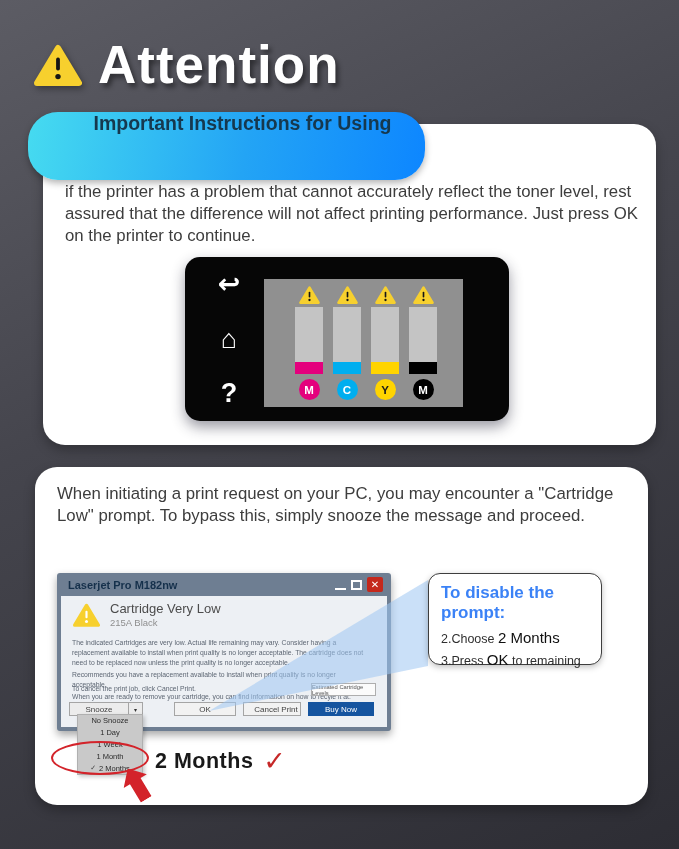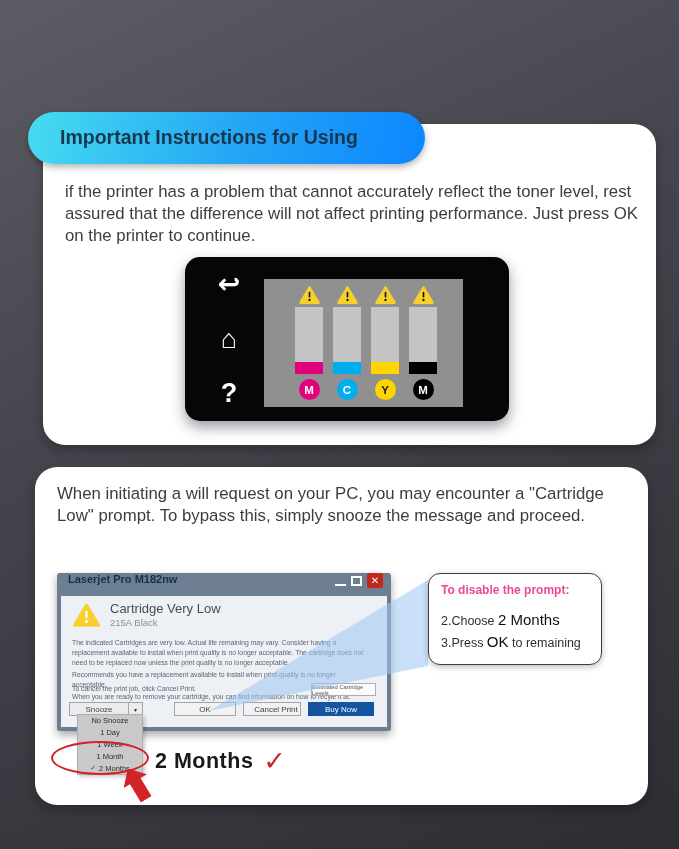--- a/index.html
+++ b/index.html
@@ -7,22 +7,22 @@
   .page { position:relative; width:679px; height:849px; overflow:hidden;
           background:linear-gradient(155deg,#5c5c64 0%,#45454d 40%,#2d2d34 100%); }
 
   
   .hdr { position:absolute; left:34px; top:34px; display:flex; align-items:center; gap:16px; }
   .hdr-tri { width:48px; height:42px; filter:drop-shadow(2px 3px 3px rgba(0,0,0,.35)); }
   .hdr-title { font-size:53px; font-weight:800; color:#ffffff; letter-spacing:1px;
                text-shadow:3px 4px 5px rgba(0,0,0,.45); }
 
   
-  .banner { position:absolute; left:28px; top:112px; width:397px; height:52px; z-index:3;
-            border-radius:30px; padding-left:32px; display:flex; flex-direction:column; justify-content:center;
+  .banner { position:absolute; left:28px; top:112px; width:397px; height:68px; z-index:3;
+            border-radius:30px; padding-left:32px; display:flex; flex-direction:row; justify-content:center;
             background:linear-gradient(100deg,#46dbf0 0%,#23a4f5 55%,#0d86ff 100%);
             box-shadow:0 3px 7px rgba(0,0,0,.3); }
   .banner div { font-size:19.5px; font-weight:bold; color:#16384e; line-height:1.22; }
 
   
   .card { position:absolute; left:35px; width:613px; background:#ffffff; border-radius:22px;
           box-shadow:0 5px 12px rgba(0,0,0,.28); z-index:2; }
   .card1 { top:124px; height:321px;margin-left:8px; }
   .card2 { top:467px; height:338px; }
   .card-par { position:absolute; left:22px; font-size:16.8px; line-height:1.32; color:#3d3d3d; }
@@ -41,21 +41,21 @@
   .toner-tri { width:21px; height:18px; }
   .toner-bar { width:28px; height:67px; margin-top:3px; display:flex; flex-direction:column; }
   .toner-gray { flex:1; background:#c4c4c4; }
   .toner-fill { height:12px; }
   .toner-badge { width:21px; height:21px; margin-top:5px; border-radius:50%;
                  font-size:11.5px; font-weight:bold; display:flex; align-items:center; justify-content:center; }
 
   
   .dialog { position:absolute; left:22px; top:106px; width:334px; height:158px; z-index:1;
             background:#6e7e92; border-radius:3px; padding:0 4px 4px 4px; box-shadow:0 4px 9px rgba(0,0,0,.35); }
-  .titlebar { height:23px; display:flex; align-items:flex-start; padding:0 4px 0 7px; }
+  .titlebar { height:23px; display:flex; align-items:center; padding:0 4px 0 7px; }
   .win-title { font-size:11px; font-weight:bold; color:#15304b; }
   .win-controls { margin-left:auto; display:flex; align-items:center; gap:5px; }
   .win-min { width:11px; height:10px; border-bottom:2px solid #fff; }
   .win-max { width:11px; height:10px; border:2px solid #fff; }
   .win-close { width:16px; height:15px; background:#c4281c; border-radius:2px; color:#fff;
                font-size:10px; font-weight:bold; display:flex; align-items:center; justify-content:center; }
   .dlg-body { position:relative; width:326px; height:131px; background:#edf0f4; }
   .dlg-warn { position:absolute; left:12px; top:7px; width:27px; height:24px; }
   .dlg-h1 { position:absolute; left:49px; top:5px; font-size:13px; color:#4c4c4c; }
   .dlg-h2 { position:absolute; left:49px; top:21px; font-size:9.5px; color:#8f8f8f; }
@@ -74,21 +74,21 @@
                display:flex; align-items:center; justify-content:center; font-size:6px; color:#333; }
   .btn-ok { left:113px; width:62px; }
   .btn-cancel { left:182px; width:58px;padding-left:8px; }
   .btn-buy { left:247px; width:66px; background:#15549f; border-color:#15549f; color:#fff; font-weight:normal; }
 
   
   .beam { position:absolute; left:0; top:0; z-index:4; pointer-events:none; }
   .callout { position:absolute; left:393px; top:106px; width:174px; height:92px; z-index:5;
              background:#fff; border:1.6px solid #3e3e3e; border-radius:12px; padding:9px 12px;
              box-shadow:0 2px 6px rgba(0,0,0,.25); }
-  .co-title { font-size:12px; font-weight:bold; color:#ec4899; margin-bottom:12px; }
+  .co-title { font-size:17px; font-weight:bold; color:#3b82f6; margin-bottom:4px; }
   .co-step { font-size:12.5px; color:#2f2f2f; line-height:1.4; }
   .co-key { font-size:15px; color:#101010; }
 
   
   .dropdown { position:absolute; left:42px; top:247px; width:66px; z-index:6;
               background:#c9c9c9; border:1px solid #b0b0b0; box-shadow:2px 2px 4px rgba(0,0,0,.2); }
   .dd-item { height:11.8px; font-size:7.5px; color:#2b2b2b; display:flex; align-items:center; justify-content:center; gap:3px; }
   .dd-check { font-size:7px; color:#444; }
   .ellipse { position:absolute; left:16px; top:274px; width:98px; height:34px; z-index:8;
              border:2.5px solid #d3232a; border-radius:50%; }
@@ -112,20 +112,26 @@
     <rect x="11.05" y="6.8" width="1.9" height="6.5" rx="0.9" fill="#ffffff"></rect>
     <circle cx="12" cy="16.3" r="1.35" fill="#ffffff"></circle>
   </symbol>
   <symbol id="red-arrow-sym" viewBox="0 0 24 32">
     <polygon points="12,0 24,13 17.5,13 17.5,32 6.5,32 6.5,13 0,13" fill="#d3232a"></polygon>
   </symbol>
 </svg>
 
 <div class="page">
 
+  <div class="hdr">
+    <svg class="hdr-tri">
+        <use href="#warn-tri"></use>
+      </svg>
+    <div class="hdr-title">Attention</div>
+  </div>
 
   <div class="banner">
     <div>Important Instructions for Using</div>
   </div>
 
   <div class="card card1">
     <div class="card-par">if the printer has a problem that cannot accurately reflect the toner level, rest assured that the difference will not affect printing performance. Just press OK on the printer to continue.</div>
 
     <div class="panel">
       <div class="panel-icons">
@@ -172,21 +178,21 @@
               <div class="toner-gray"></div>
               <div class="toner-fill" style="background: rgb(0, 0, 0);"></div>
             </div>
           <div class="toner-badge" style="background: rgb(0, 0, 0); color: rgb(255, 255, 255);">M</div>
         </div>
       </div>
     </div>
   </div>
 
   <div class="card card2">
-    <div class="card-par">When initiating a will request on your PC, you may encounter a "Cartridge Low" prompt. To bypass this, simply snooze the message and proceed.</div>
+    <div class="card-par">When initiating a print request on your PC, you may encounter a "Cartridge Low" prompt. To bypass this, simply snooze the message and proceed.</div>
 
     <div class="dialog">
       <div class="titlebar">
         <span class="win-title">Laserjet Pro M182nw</span>
         <span class="win-controls">
           <span class="win-min"></span>
           <span class="win-max"></span>
           <span class="win-close">✕</span>
         </span>
       </div>

